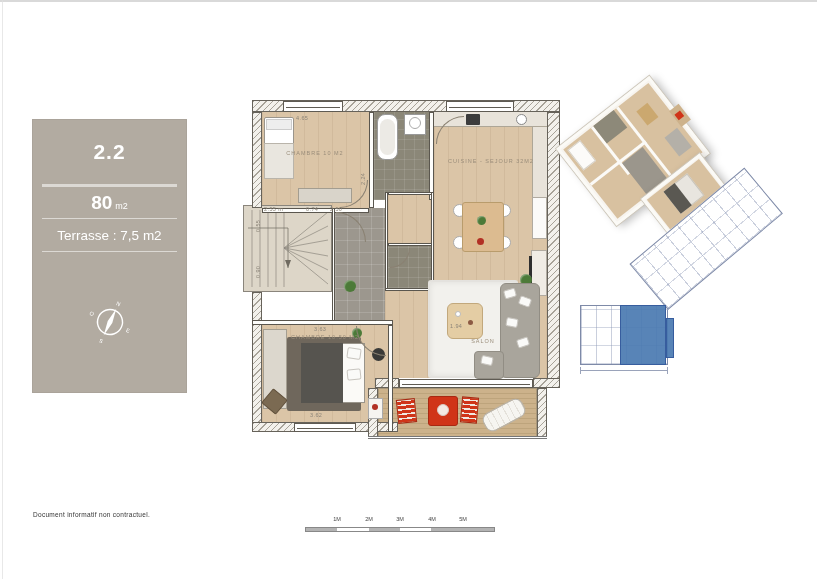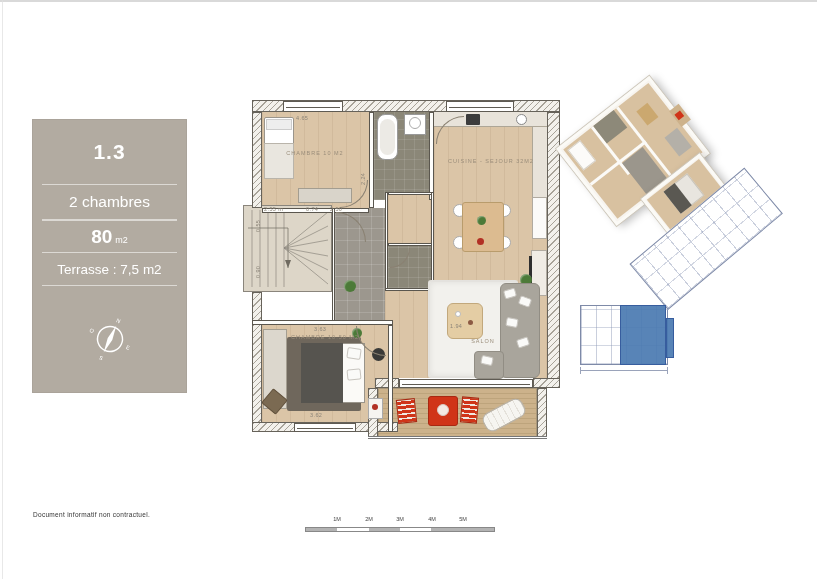--- a/index.html
+++ b/index.html
@@ -62,23 +62,22 @@
         background:linear-gradient(90deg,#b3b3b3 0 16.7%,#fff 16.7% 33.3%,#b3b3b3 33.3% 50%,#fff 50% 66.7%,#b3b3b3 66.7% 100%);}
 </style>
 </head>
 <body>
 
 <div id="page">
   <div class="a scanline-top"></div>
   <div class="a scanline-left"></div>
 
   <div id="panel" class="a">
-    <div class="prow punit">1.3</div>
-    <div class="psep"></div>
-    <div class="prow ptext">2 chambres</div>
+    <div class="prow punit">2.2</div>
+    <div class="psep"></div>
     <div class="psep"></div>
     <div class="psep"></div>
     <div class="prow parea">
       <span>80</span>
       <span class="unit-small">m2</span>
     </div>
     <div class="psep"></div>
     <div class="prow pterr">Terrasse : 7,5 m2</div>
     <div class="psep"></div>
     <div class="pcompass">

